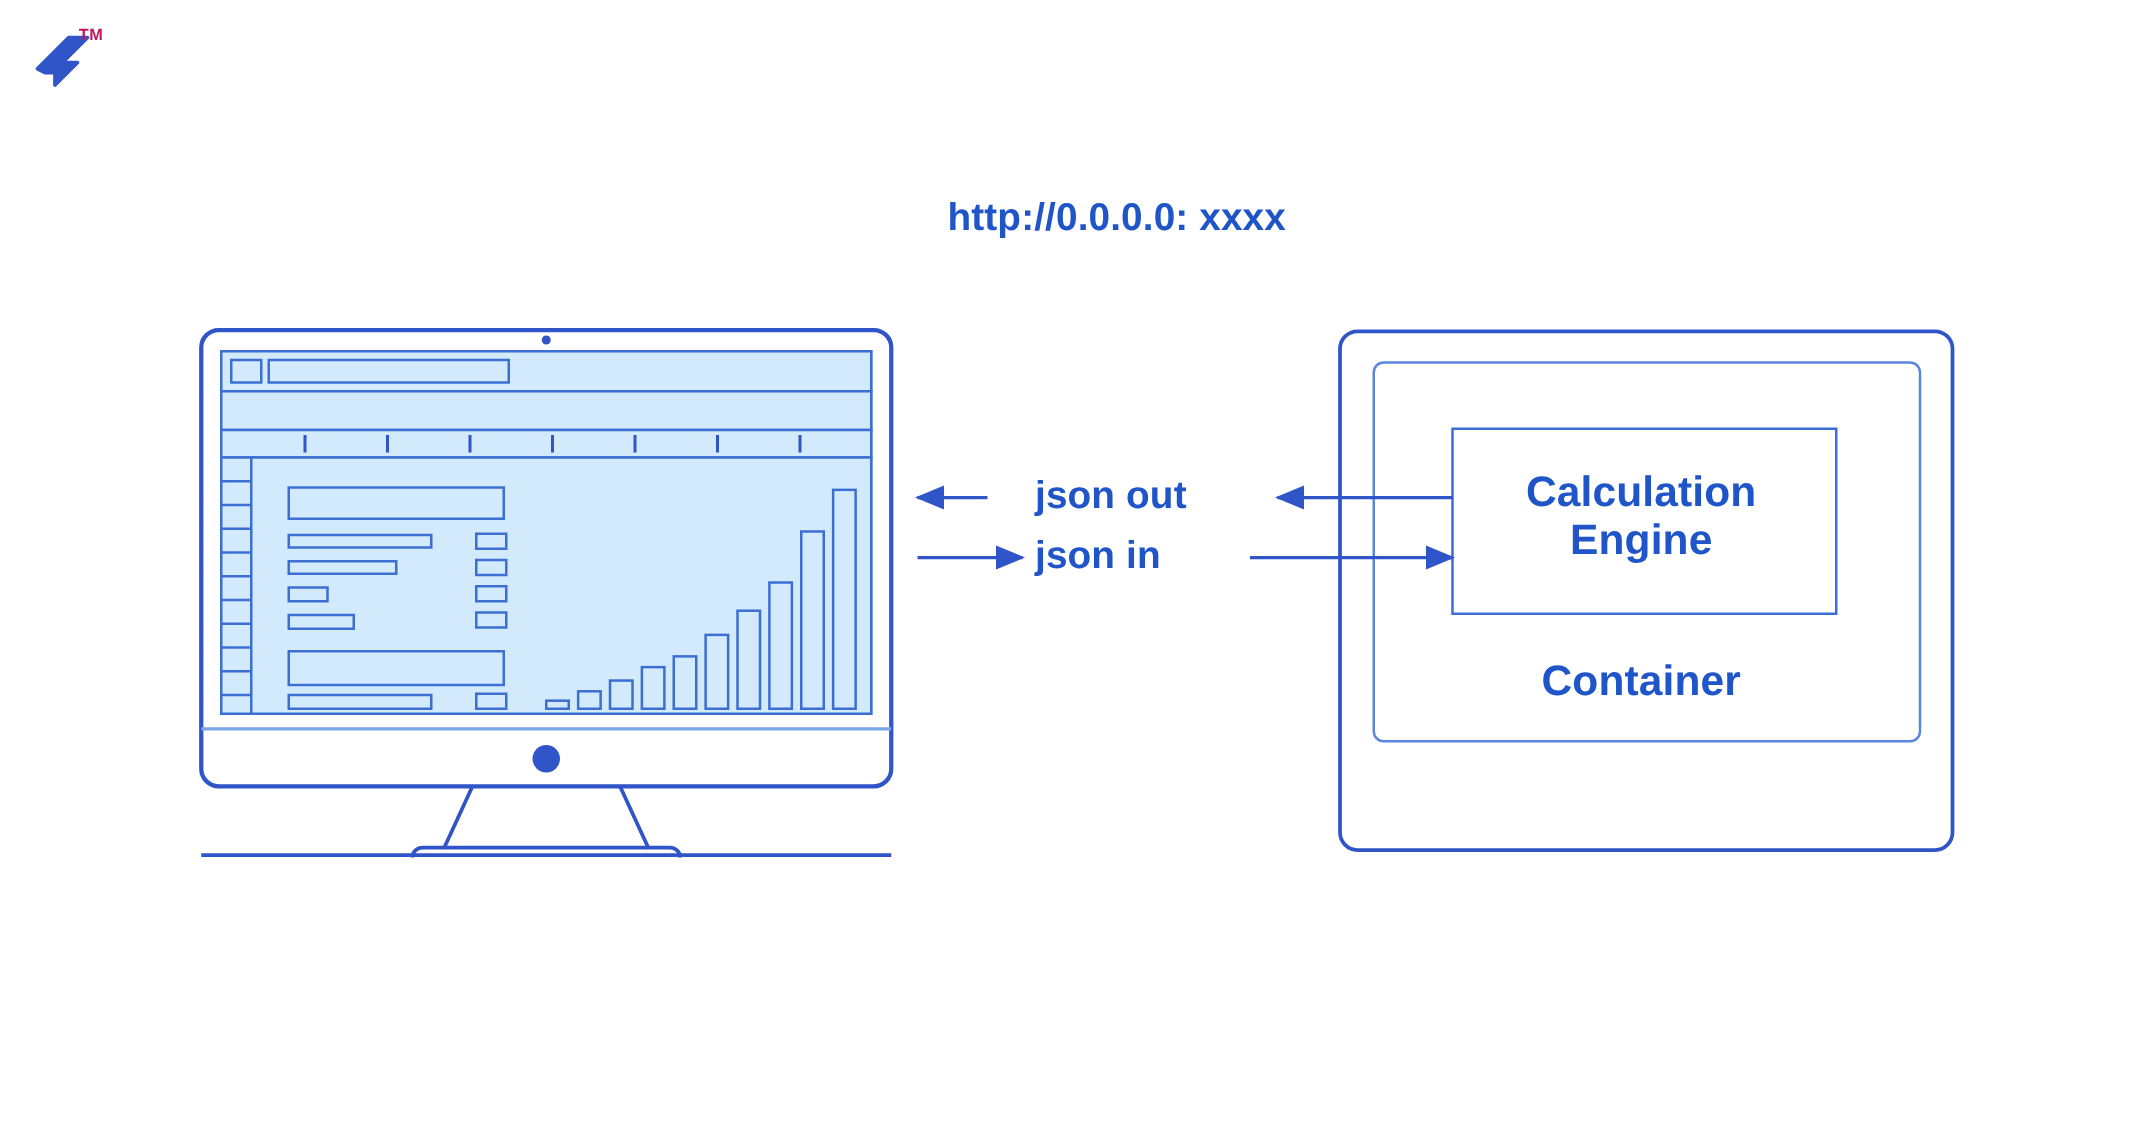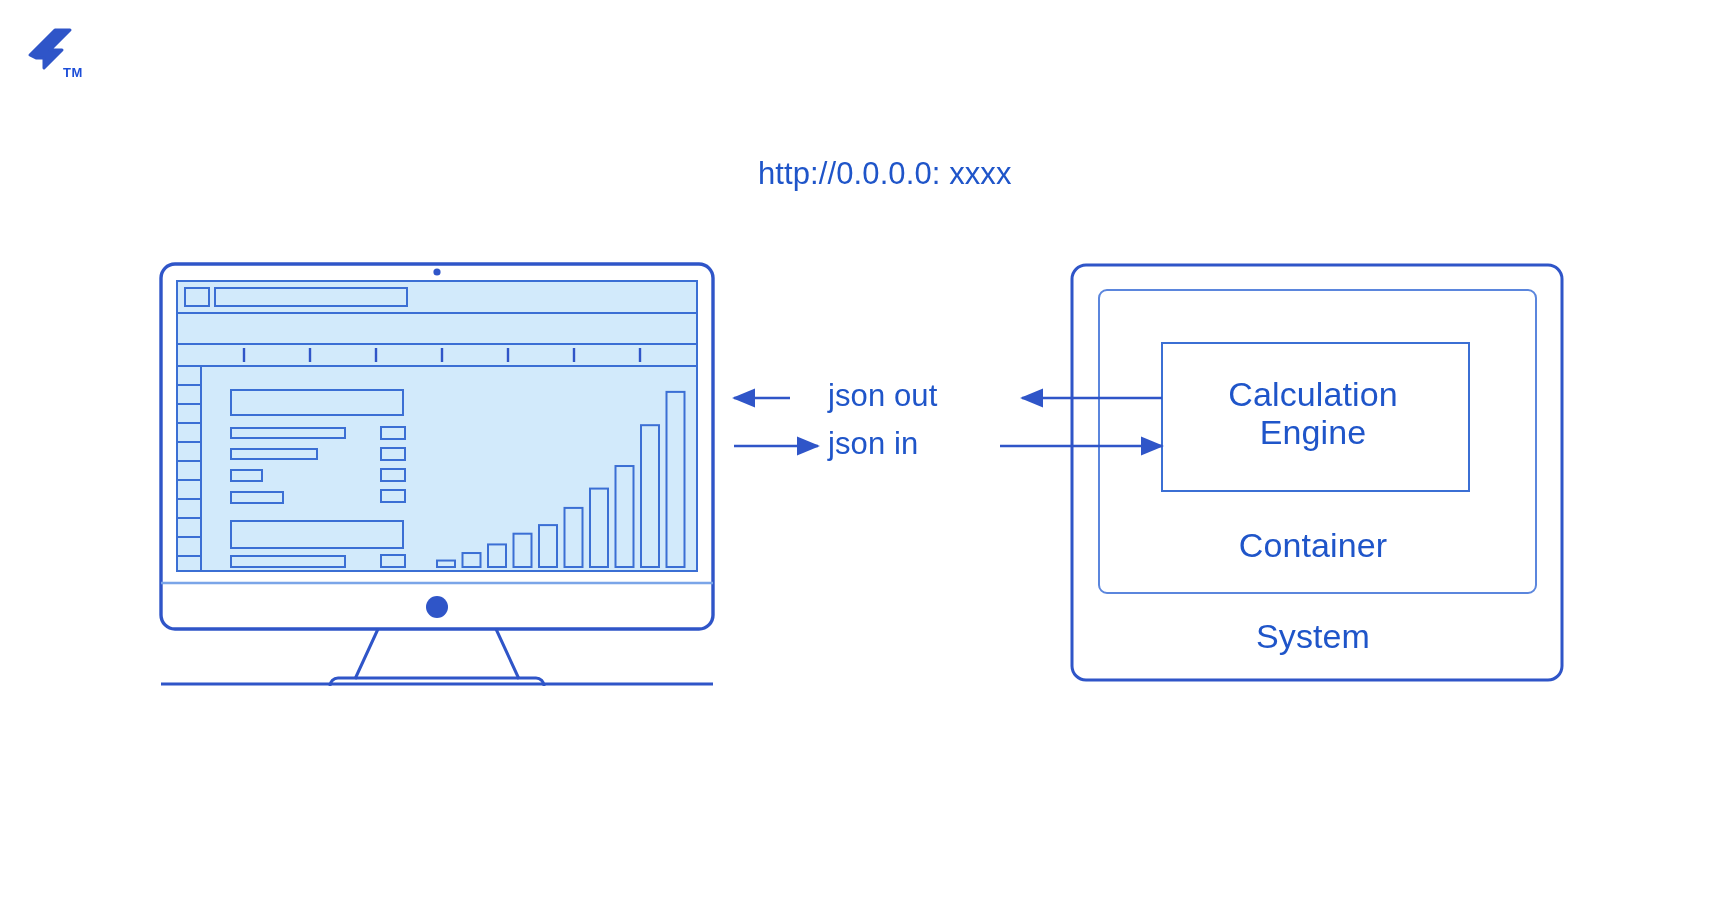--- a/index.html
+++ b/index.html
@@ -27,21 +27,21 @@
     left: 0;
     top: 0;
     width: 1720px;
     height: 900px;
     display: block;
   }
   .lbl {
     position: absolute;
     color: #1f55c9;
     font-family: "Liberation Sans", "DejaVu Sans", sans-serif;
-    font-weight: 400;
+    font-weight: 700;
     white-space: nowrap;
     line-height: 1.12;
     letter-spacing: 0.1px;
   }
   #url-label {
     font-size: 31px;
     left: 758px;
     top: 157px;
   }
   #json-out-label {
@@ -75,23 +75,22 @@
     width: 320px;
     left: 1153px;
     top: 617px;
   }
   .tm-mark {
     position: absolute;
     left: 63px;
     top: 20px;
     font-size: 13px;
     font-weight: 700;
-    color: #1d4ed8;
+    color: #be185d;
     letter-spacing: 0.5px;
-    margin-top: 45px;
   }
 </style>
 </head>
 <body>
 
 <div class="stage">
 
   <svg class="diagram" viewBox="0 0 1720 900" xmlns="http://www.w3.org/2000/svg">
     <defs>
       <marker id="arr-right" viewBox="0 0 12 10" refX="11" refY="5" markerWidth="9" markerHeight="8" orient="auto-start-reverse">
@@ -219,15 +218,14 @@
 
   <div class="lbl" id="json-in-label">json in</div>
 
   <div class="lbl" id="engine-label">
     <div>Calculation</div>
     <div>Engine</div>
   </div>
 
   <div class="lbl" id="container-label">Container</div>
 
-  <div class="lbl" id="system-label">System</div>
 
 </div>
 
 </body></html>

